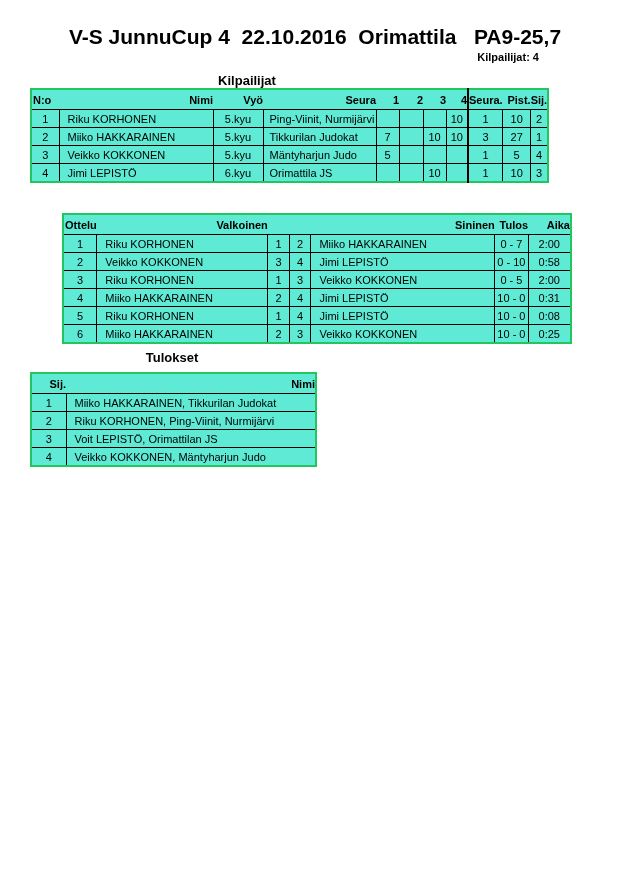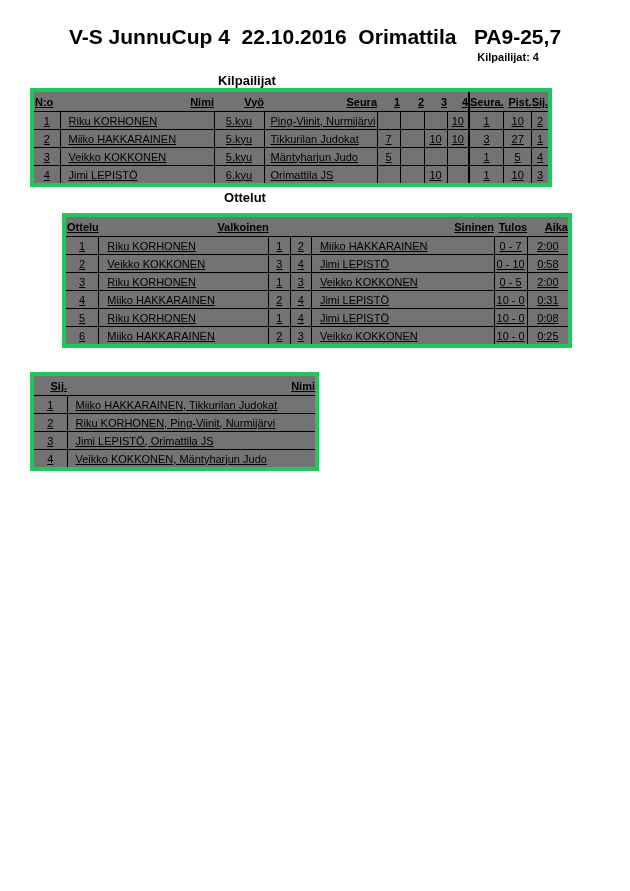--- a/index.html
+++ b/index.html
@@ -34,23 +34,22 @@
     white-space: nowrap;
   }
   #heading-competitors { top: 66px; left: 0; width: 494px; margin-top: 7px; }
   #heading-matches     { top: 190px; left: 0; width: 490px; }
   #heading-results     { top: 350px; left: 0; width: 344px; }
 
   table.t {
     position: absolute;
     border-collapse: collapse;
     table-layout: fixed;
-    background: #737373;
-    border: 4px solid #22c55e;
-    text-decoration: underline;
+    background: #5eead4;
+    border: 2px solid #22c55e;
   }
   table.t th {
     font-size: 11px;
     font-weight: bold;
     padding: 0;
     height: 19px;
     border: none;
     border-bottom: 1px solid #000;
     text-align: right;
     white-space: nowrap;
@@ -161,21 +160,20 @@
       <td></td>
       <td>10</td>
       <td></td>
       <td class="thick">1</td>
       <td>10</td>
       <td>3</td>
     </tr>
   </tbody>
     </table>
 
-  <div class="sec-heading" id="heading-matches">Ottelut</div>
 
   <table class="t" id="t-matches">
     <colgroup>
       <col style="width:28px">
         <col style="width:180px">
         <col style="width:24px">
         <col style="width:24px">
       <col style="width:195px">
         <col style="width:34px">
         <col style="width:46px">
@@ -240,20 +238,21 @@
       <td class="al">Miiko HAKKARAINEN</td>
       <td>2</td>
       <td>3</td>
       <td class="al">Veikko KOKKONEN</td>
       <td>10 - 0</td>
       <td>0:25</td>
     </tr>
   </tbody>
     </table>
 
+  <div class="sec-heading" id="heading-results">Tulokset</div>
 
   <table class="t" id="t-results">
     <colgroup>
       <col style="width:35px">
         <col style="width:250px">
     </colgroup>
     <tbody>
         <tr>
       <th>Sij.</th>
       <th>Nimi</th>
@@ -261,21 +260,21 @@
     <tr>
       <td>1</td>
       <td class="al">Miiko HAKKARAINEN, Tikkurilan Judokat</td>
     </tr>
     <tr>
       <td>2</td>
       <td class="al">Riku KORHONEN, Ping-Viinit, Nurmijärvi</td>
     </tr>
     <tr>
       <td>3</td>
-      <td class="al">Jimi LEPISTÖ, Orimattila JS</td>
+      <td class="al">Voit LEPISTÖ, Orimattilan JS</td>
     </tr>
     <tr>
       <td>4</td>
       <td class="al">Veikko KOKKONEN, Mäntyharjun Judo</td>
     </tr>
   </tbody>
     </table>
 
 </div>
 

